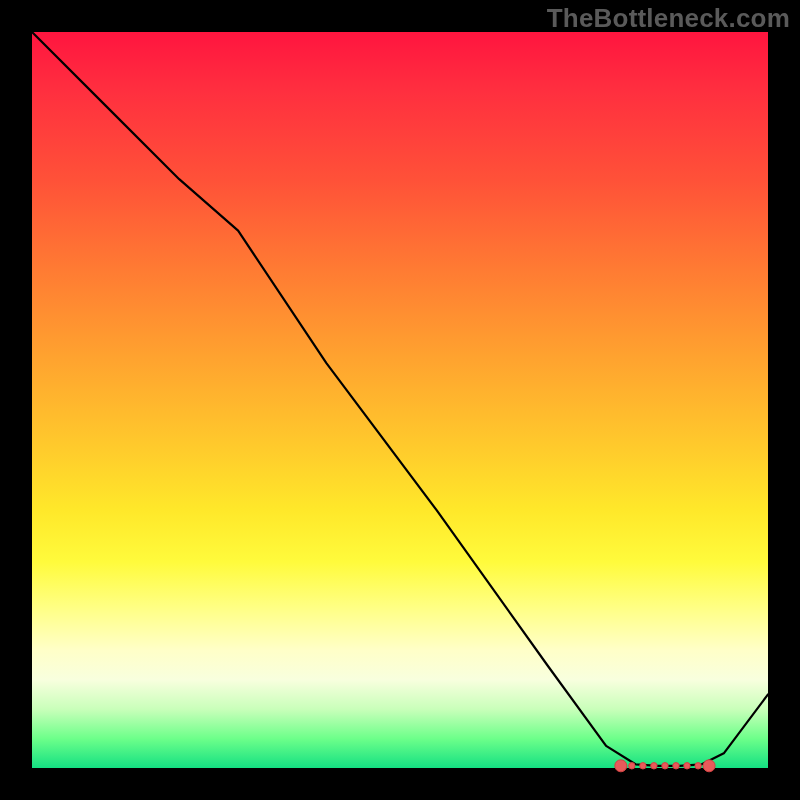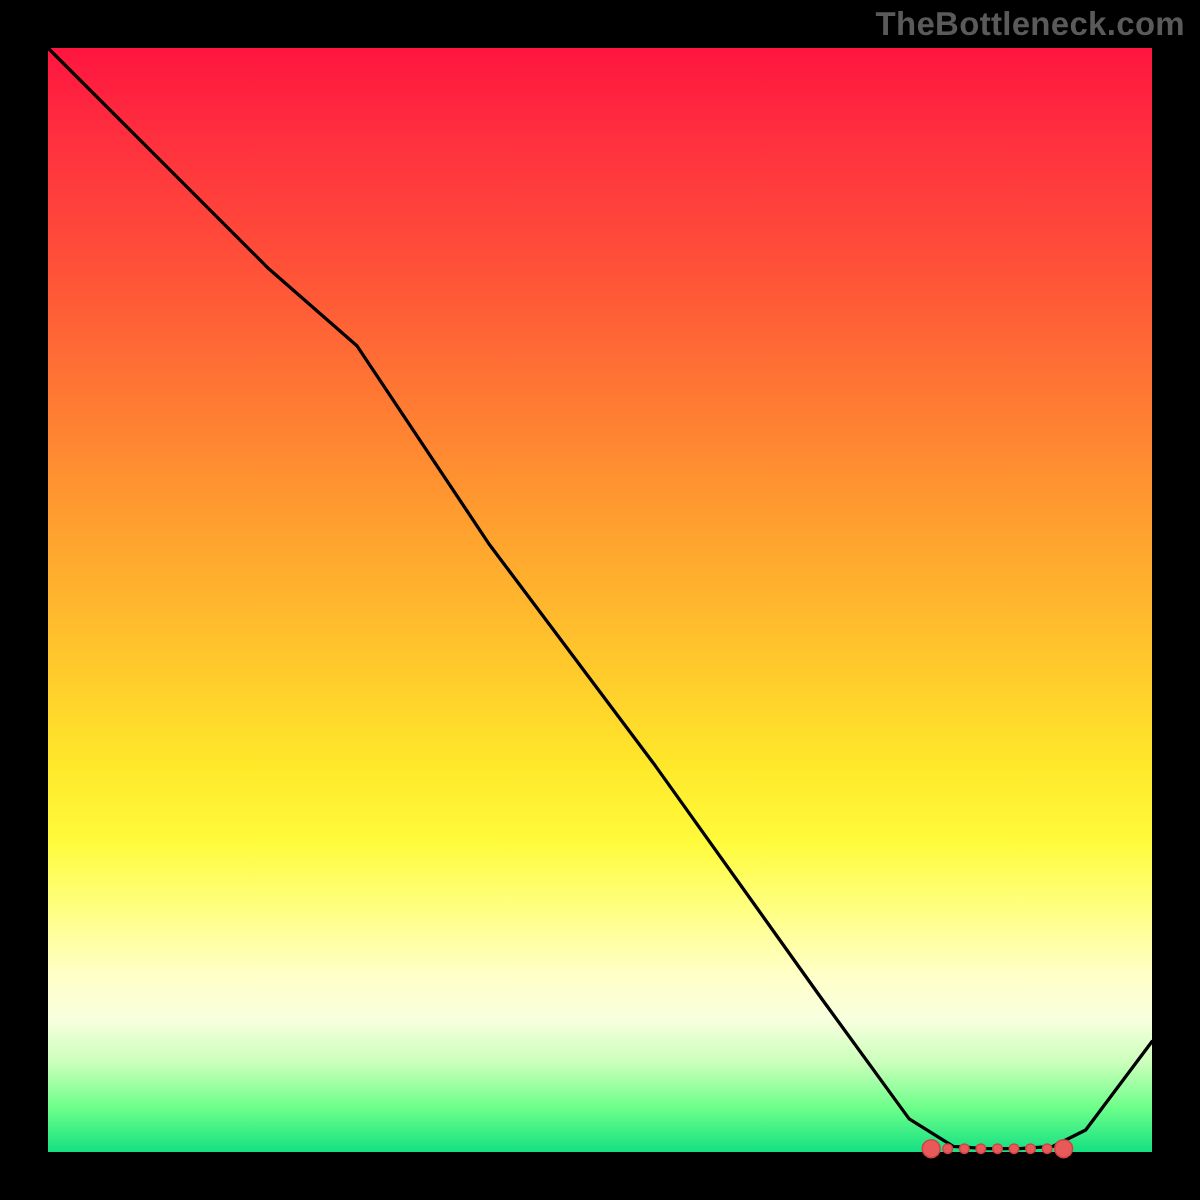--- a/index.html
+++ b/index.html
@@ -15,21 +15,21 @@
     position: relative;
     width: 800px;
     height: 800px;
     background: #000;
   }
   .watermark {
     position: absolute;
     top: 3px;
     right: 10px;
     color: #5a5a5a;
-    font-size: 22px;
+    font-size: 26px;
     font-weight: 600;
     letter-spacing: 0.2px;
     user-select: none;
   }
   .plot-area {
     position: absolute;
     left: 32px;
     top: 32px;
     width: 736px;
     height: 736px;

